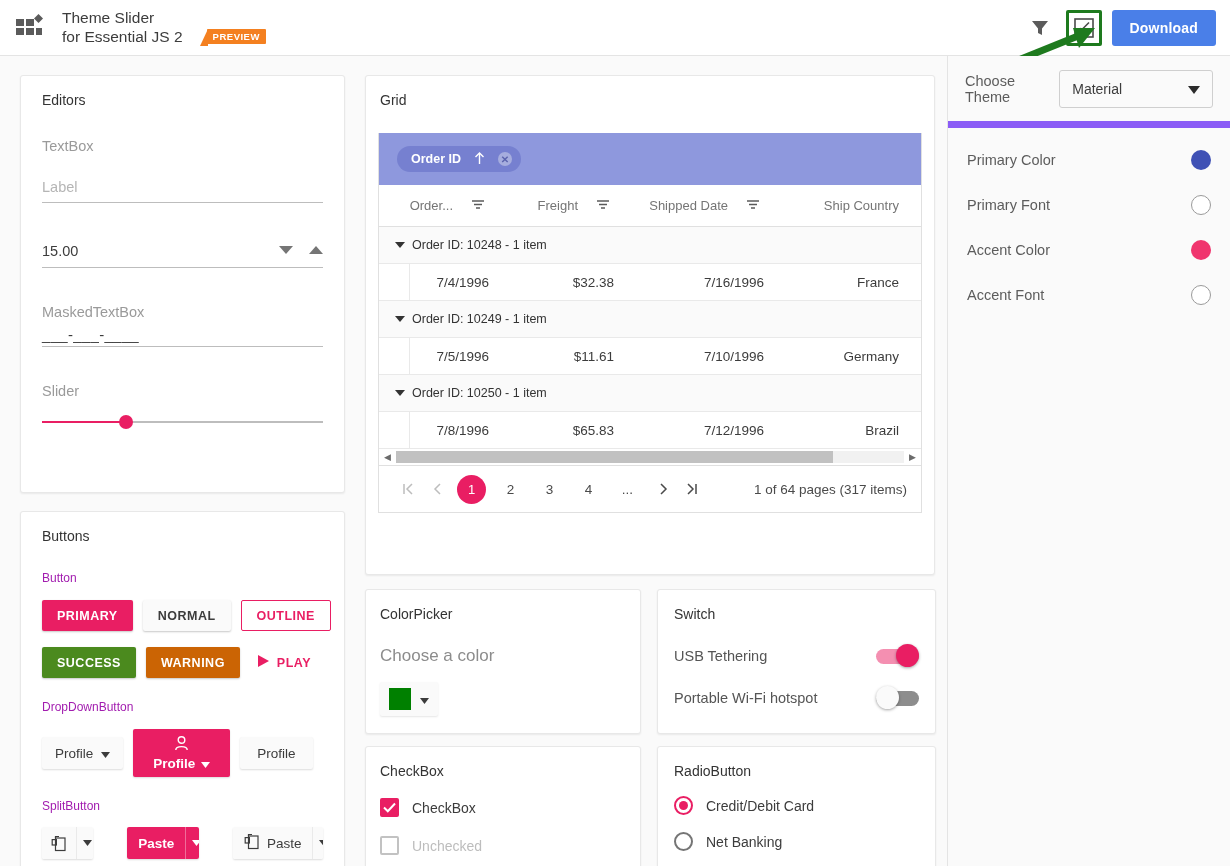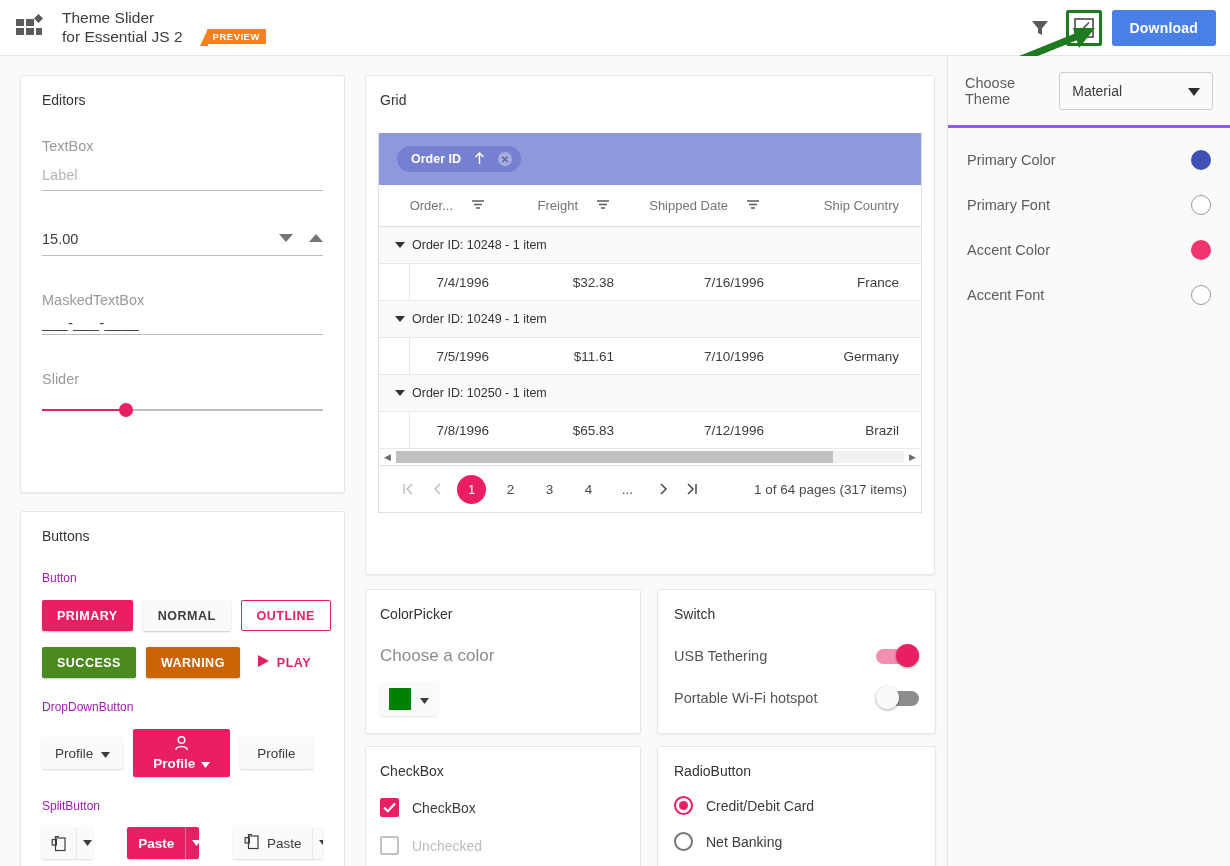--- a/index.html
+++ b/index.html
@@ -185,21 +185,21 @@
 
   .rb-row { display: flex; align-items: center; gap: 13px; margin-top: 17px; cursor: pointer; }
   .rb { width: 19px; height: 19px; border-radius: 50%; flex: none; display: flex; align-items: center; justify-content: center; }
   .rb-on { border: 2px solid #e91e63; }
   .rb-on::after { content: ""; width: 9px; height: 9px; border-radius: 50%; background: #e91e63; }
   .rb-off { border: 2px solid #757575; }
   .rb-label { font-size: 14px; color: #3c3c3c; }
 
   
   .sidebar { position: absolute; left: 947px; top: 0; width: 283px; height: 810px; background: #fafafa; border-left: 1px solid #e4e4e4; }
-  .theme-row { display: flex; align-items: center; height: 72px; padding: 0 17px; border-bottom: 3px solid #8b5cf6; justify-content: space-between; }
+  .theme-row { display: flex; align-items: center; height: 72px; padding: 0 17px; border-bottom: 7px solid #8b5cf6; justify-content: space-between; }
   .theme-label { font-size: 14.5px; color: #5c5c5c; }
   .theme-select {
     margin-left: auto; width: 160px; height: 38px; border: 1px solid #cfcfcf; border-radius: 3px;
     background: #fafafa; display: flex; align-items: center; padding: 0 12px; cursor: pointer;
     font-size: 14px; color: #3c3c3c;
   }
   .opt-row { display: flex; align-items: center; height: 45px; padding: 0 19px; }
   .opt-label { font-size: 14.5px; color: #5c5c5c; }
   .opt-dot { margin-left: auto; width: 20px; height: 20px; border-radius: 50%; cursor: pointer; }
   .opt-dot-empty { background: #fff; border: 1px solid #9a9a9a; }
@@ -250,21 +250,21 @@
   <polygon points="120,8 98,8 104,28" fill="#1e7a1e"></polygon>
 </svg>
 
 <div class="stage">
 
   <div class="card editors-card">
     <div class="card-title">Editors</div>
 
     <div class="field" style="margin-top:4px">
       <div class="float-label">TextBox</div>
-      <div class="underline" style="margin-top:13px">
+      <div class="underline" style="margin-top:25px">
         <div class="tb-input">Label</div>
       </div>
     </div>
 
     <div class="field" style="margin-top:38px">
       <div class="underline num-row" style="margin-top:7px">
         <span class="num-val">15.00</span>
         <span class="spin">
           <span>
             <svg width="14" height="9" viewBox="0 0 14 9">

